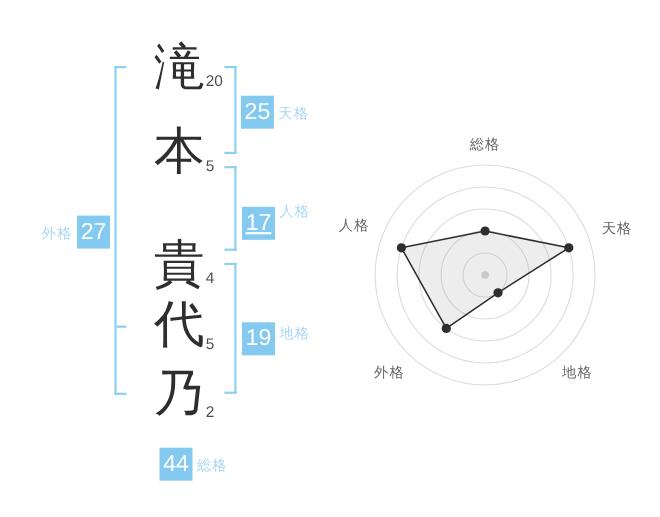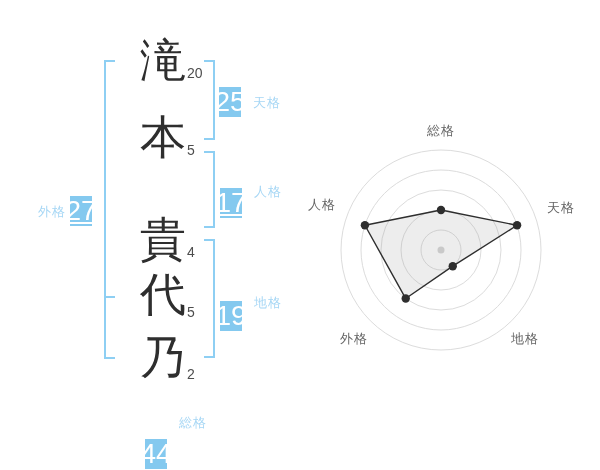--- a/index.html
+++ b/index.html
@@ -32,28 +32,28 @@
   .bracket-right{border-right:2px solid var(--bracket);border-top:2px solid var(--bracket);
     border-bottom:2px solid var(--bracket);width:11px;left:204px;}
   .br1{top:60px;height:80px;}
   .br2{top:151px;height:77px;}
   .br3{top:239px;height:119px;}
   .bracket-left{border-left:2px solid var(--bracket);border-top:2px solid var(--bracket);
     border-bottom:2px solid var(--bracket);width:11px;left:104px;top:60px;height:299px;}
   .bracket-tick{position:absolute;left:106px;top:296px;width:9px;height:2px;background:var(--bracket);}
 
   
-  .badge{position:absolute;width:22px;height:30px;background:var(--badge-bg);color:#ffffff;
-    font-size:28px;display:flex;align-items:center;justify-content:center;}
+  .badge{position:absolute;width:30px;height:30px;background:var(--badge-bg);color:#ffffff;
+    font-size:21px;display:flex;align-items:center;justify-content:center;}
   .badge-label{position:absolute;font-size:13px;line-height:15px;color:var(--label-blue);letter-spacing:1px;}
   .b-ten{left:219px;top:87px;}   .bl-ten{left:253px;top:95px;}
   .b-jin{left:220px;top:188px;text-decoration:underline;}  .bl-jin{left:254px;top:184px;}
-  .b-chi{left:220px;top:301px;}  .bl-chi{left:254px;top:295px;}
-  .b-gai{left:70px;top:196px;text-decoration:underline;}   .bl-gai{left:38px;top:204px;width:28px;text-align:right;}
-  .b-sou{left:145px;top:407px;margin-top:32px;}  .bl-sou{left:179px;top:415px;}
+  .b-chi{left:220px;top:293px;}  .bl-chi{left:254px;top:295px;}
+  .b-gai{left:70px;top:196px;}   .bl-gai{left:38px;top:204px;width:28px;text-align:right;}
+  .b-sou{left:145px;top:407px;}  .bl-sou{left:179px;top:415px;}
 
   
   .radar-wrap{position:absolute;left:331px;top:140px;width:220px;height:220px;}
   .axis-label{position:absolute;font-size:13px;line-height:14px;color:var(--chart-label);letter-spacing:1px;}
   .al-sou{left:416px;top:124px;width:50px;text-align:center;}
   .al-ten{left:547px;top:201px;}
   .al-jin{left:306px;top:198px;width:30px;text-align:right;}
   .al-gai{left:340px;top:332px;}
   .al-chi{left:511px;top:332px;}
 </style>

